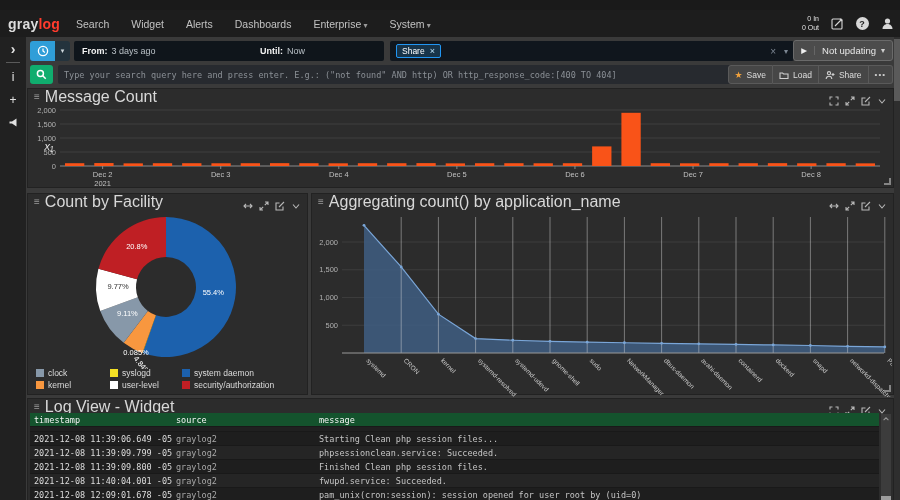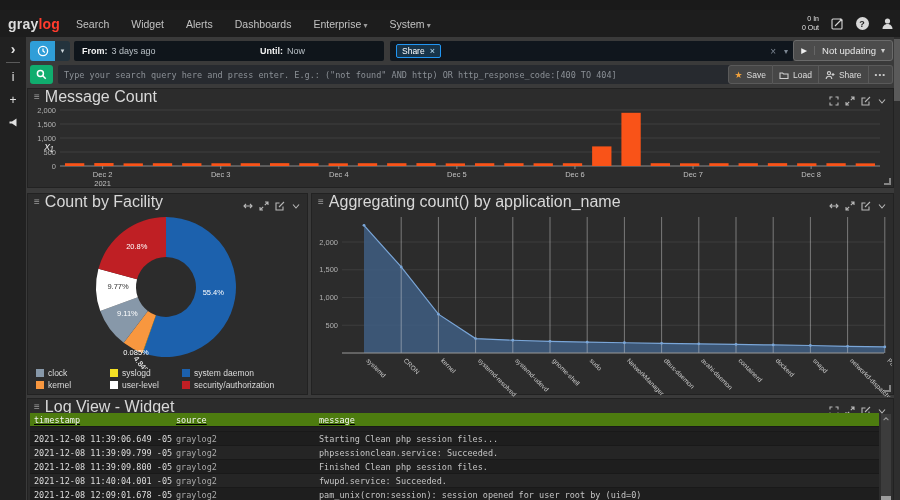--- a/index.html
+++ b/index.html
@@ -71,21 +71,21 @@
   #w-area{left:285px;top:156px;width:583px;height:202px;}
   #w-log{left:1px;top:361px;width:867px;height:114px;}
   svg text{font-family:"Liberation Sans",sans-serif;}
   
   .legend{position:absolute;left:8px;top:174px;right:4px;display:grid;grid-template-columns:74px 72px auto;row-gap:2px;}
   .lg-item{display:flex;align-items:center;gap:4px;color:#dcdcdc;font-size:8.5px;cursor:pointer;white-space:nowrap;}
   .lg-sw{width:8px;height:8px;flex:none;}
   
   .logtable{position:absolute;left:2px;right:14px;top:14px;bottom:0;overflow:hidden;font-family:"DejaVu Sans Mono",monospace;}
   .lrow{display:grid;grid-template-columns:142px 143px 1fr;height:13px;align-items:center;border-bottom:1px solid #191919;position:relative;}
-  .lhead{background:#4d7c0f;text-decoration:underline;}
+  .lhead{background:#14532d;}
   .lhead .lcell{color:#f4f4f4;font-size:8.5px;}
   .lcell{padding-left:4px;white-space:nowrap;overflow:hidden;font-size:8.5px;}
   .c-ts{color:#dcdcdc;}
   .c-src{color:#a8a8a8;}
   .c-msg{color:#c4c4c4;}
   .lrow.even{background:#1e1e1e;}
   .lrow.odd{background:#252525;}
   .lrow.hl{background:#41464b;}
   .lrow.hl .c-msg{color:#e6e6e6;}
   .sliver{height:4px;background:#202020;border-bottom:1px solid #191919;}

